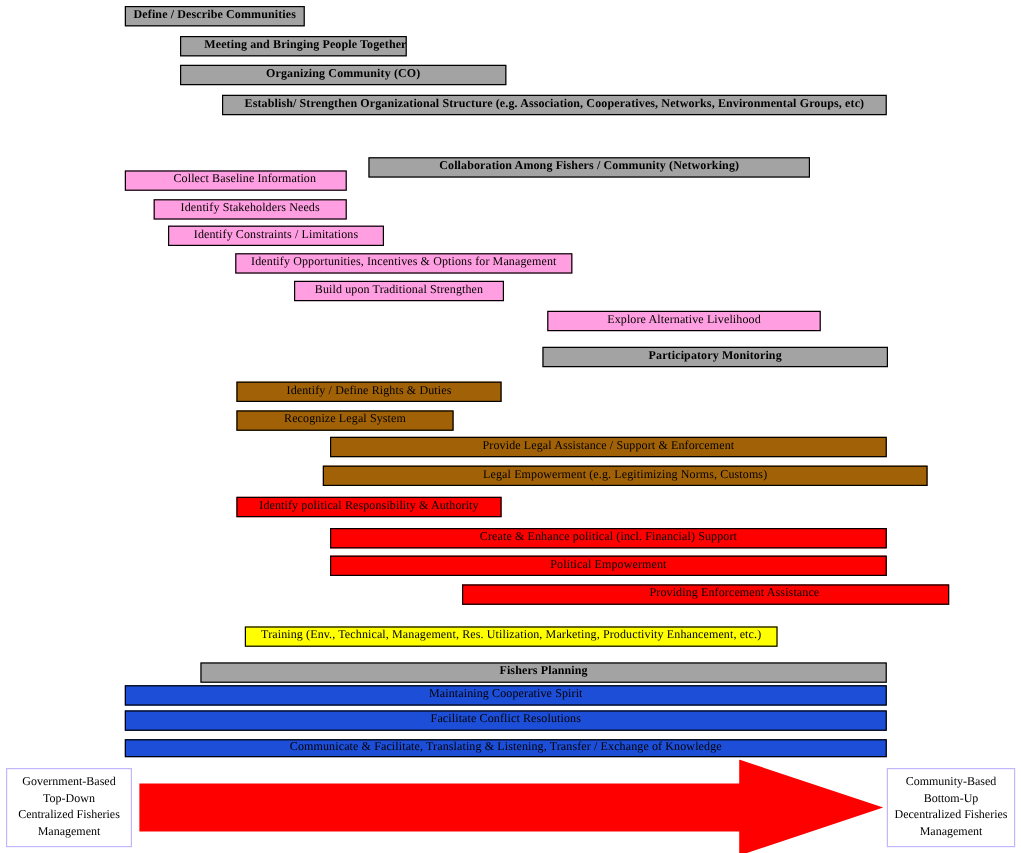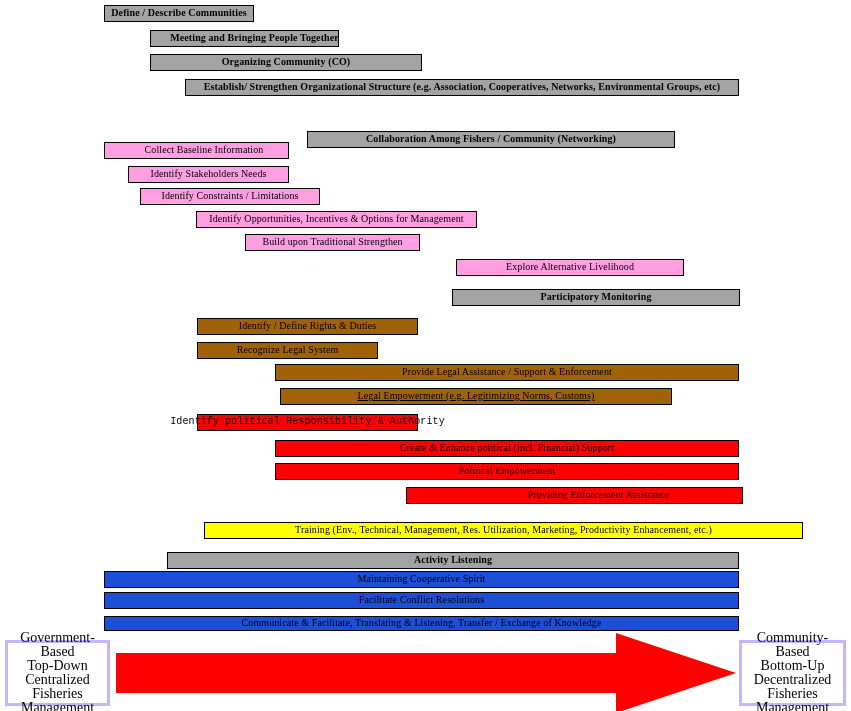--- a/index.html
+++ b/index.html
@@ -37,23 +37,23 @@
   .bar.green  { background: #a3a3a3; font-weight: bold; }
   .bar.pink   { background: #ff9ee0; }
   .bar.cyan   { background: #a16207; }
   .bar.red    { background: #ff0000; }
   .bar.yellow { background: #ffff00; }
   .bar.purple { background: #1d4ed8; }
 
   .endbox {
     position: absolute;
     box-sizing: border-box;
-    border: 3px solid #c4b5fd;
+    border: 1px solid #c4b5fd;
     background: #ffffff;
-    font-size: 14px;
+    font-size: 10px;
     line-height: 14px;
     text-align: center;
     display: flex;
     flex-direction: column;
     justify-content: center;
     align-items: center;
     font-family: "Liberation Serif", serif;
     color: #000000;
   }
   .endbox div { width: 100%; }
@@ -76,27 +76,27 @@
       <div class="bar pink" style="left: 104px; top: 142px; width: 185px; height: 17px; padding-left: 15px;">Collect Baseline Information</div>
       <div class="bar pink" style="left: 128px; top: 166px; width: 161px; height: 17px;">Identify Stakeholders Needs</div>
       <div class="bar pink" style="left: 140px; top: 188px; width: 180px; height: 17px;">Identify Constraints / Limitations</div>
       <div class="bar pink" style="left: 196px; top: 211px; width: 281px; height: 17px;">Identify Opportunities, Incentives &amp; Options for Management</div>
       <div class="bar pink" style="left: 245px; top: 234px; width: 175px; height: 17px;">Build upon Traditional Strengthen</div>
       <div class="bar pink" style="left: 440px; top: 259px; width: 228px; height: 17px; margin-left: 16px;">Explore Alternative Livelihood</div>
       <div class="bar green" style="left: 452px; top: 289px; width: 288px; height: 17px;">Participatory Monitoring</div>
       <div class="bar cyan" style="left: 197px; top: 318px; width: 221px; height: 17px;">Identify / Define Rights &amp; Duties</div>
       <div class="bar cyan" style="left: 197px; top: 342px; width: 181px; height: 17px;">Recognize Legal System</div>
       <div class="bar cyan" style="left: 275px; top: 364px; width: 464px; height: 17px;">Provide Legal Assistance / Support &amp; Enforcement</div>
-      <div class="bar cyan" style="left: 280px; top: 388px; width: 392px; height: 17px; text-decoration: underline;">Legal Empowerment (e.g. Legitimizing  Norms, Customs)</div>
-      <div class="bar red" style="left: 197px; top: 414px; width: 221px; height: 17px; font-family: Liberation Mono, monospace;">Identify political Responsibility &amp; Authority</div>
+      <div class="bar cyan" style="left: 269px; top: 388px; width: 504px; height: 17px;">Legal Empowerment (e.g. Legitimizing  Norms, Customs)</div>
+      <div class="bar red" style="left: 197px; top: 414px; width: 221px; height: 17px;">Identify political Responsibility &amp; Authority</div>
       <div class="bar red" style="left: 275px; top: 440px; width: 464px; height: 17px;">Create &amp; Enhance political (incl. Financial) Support</div>
       <div class="bar red" style="left: 275px; top: 463px; width: 464px; height: 17px;">Political Empowerment</div>
-      <div class="bar red" style="left: 406px; top: 487px; width: 337px; height: 17px; padding-left: 48px;">Providing Enforcement Assistance</div>
-      <div class="bar yellow" style="left: 204px; top: 522px; width: 599px; height: 17px;">Training (Env., Technical, Management, Res. Utilization, Marketing, Productivity Enhancement, etc.)</div>
-      <div class="bar green" style="left: 167px; top: 552px; width: 572px; height: 17px;">Activity Listening</div>
+      <div class="bar red" style="left: 385px; top: 487px; width: 406px; height: 17px; padding-left: 48px;">Providing Enforcement Assistance</div>
+      <div class="bar yellow" style="left: 204px; top: 522px; width: 444px; height: 17px;">Training (Env., Technical, Management, Res. Utilization, Marketing, Productivity Enhancement, etc.)</div>
+      <div class="bar green" style="left: 167px; top: 552px; width: 572px; height: 17px;">Fishers Planning</div>
       <div class="bar purple" style="left: 104px; top: 571px; width: 635px; height: 17px;">Maintaining Cooperative Spirit</div>
       <div class="bar purple" style="left: 104px; top: 592px; width: 635px; height: 17px;">Facilitate Conflict Resolutions</div>
       <div class="bar purple" style="left: 104px; top: 616px; width: 635px; height: 15px;">Communicate &amp; Facilitate, Translating &amp; Listening, Transfer / Exchange of Knowledge</div>
     </div>
 
   <div class="endbox" id="left-box" style="left:5px; top:640px; width:105px; height:66px;">
     <div>Government-Based</div>
     <div>Top-Down</div>
     <div>Centralized Fisheries</div>
     <div>Management</div>

